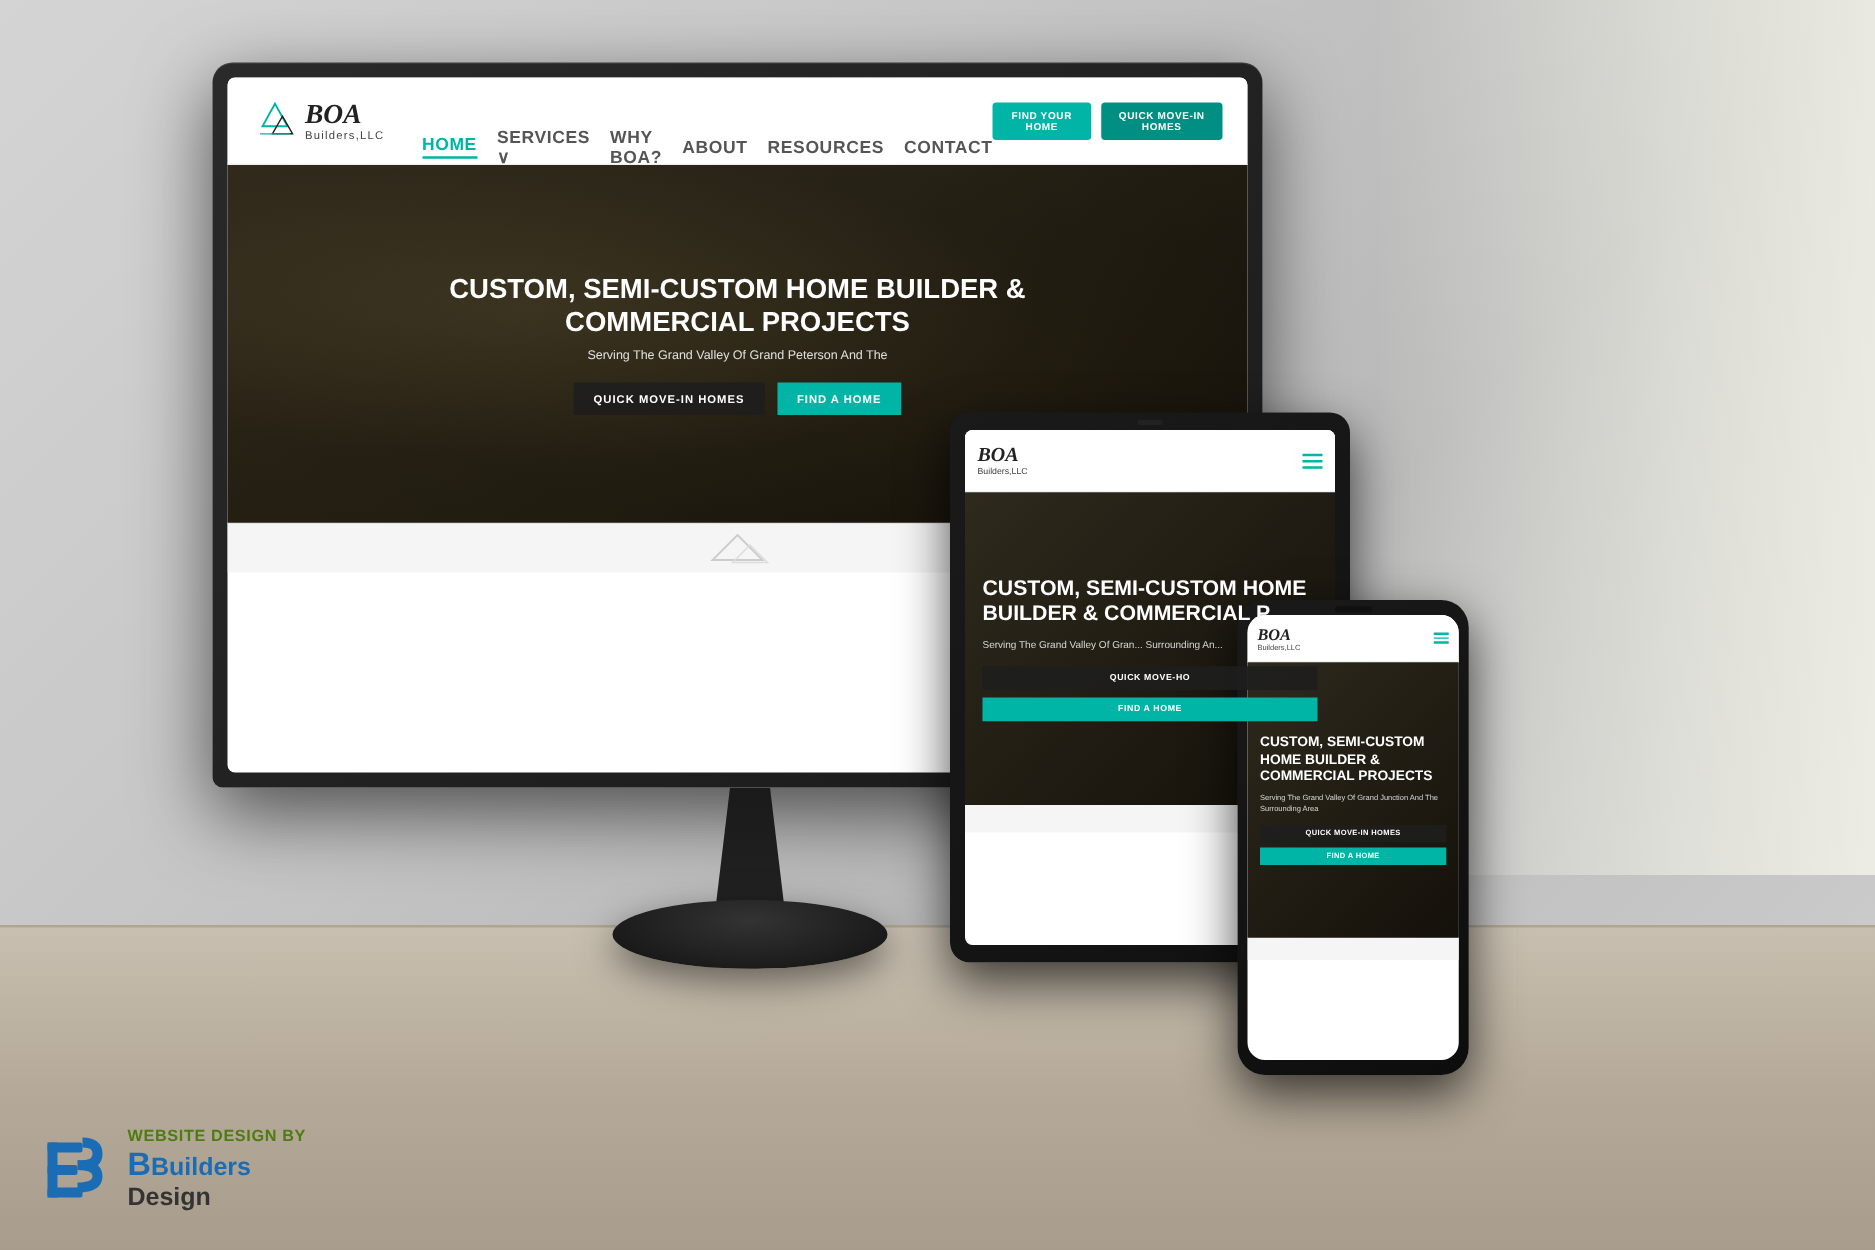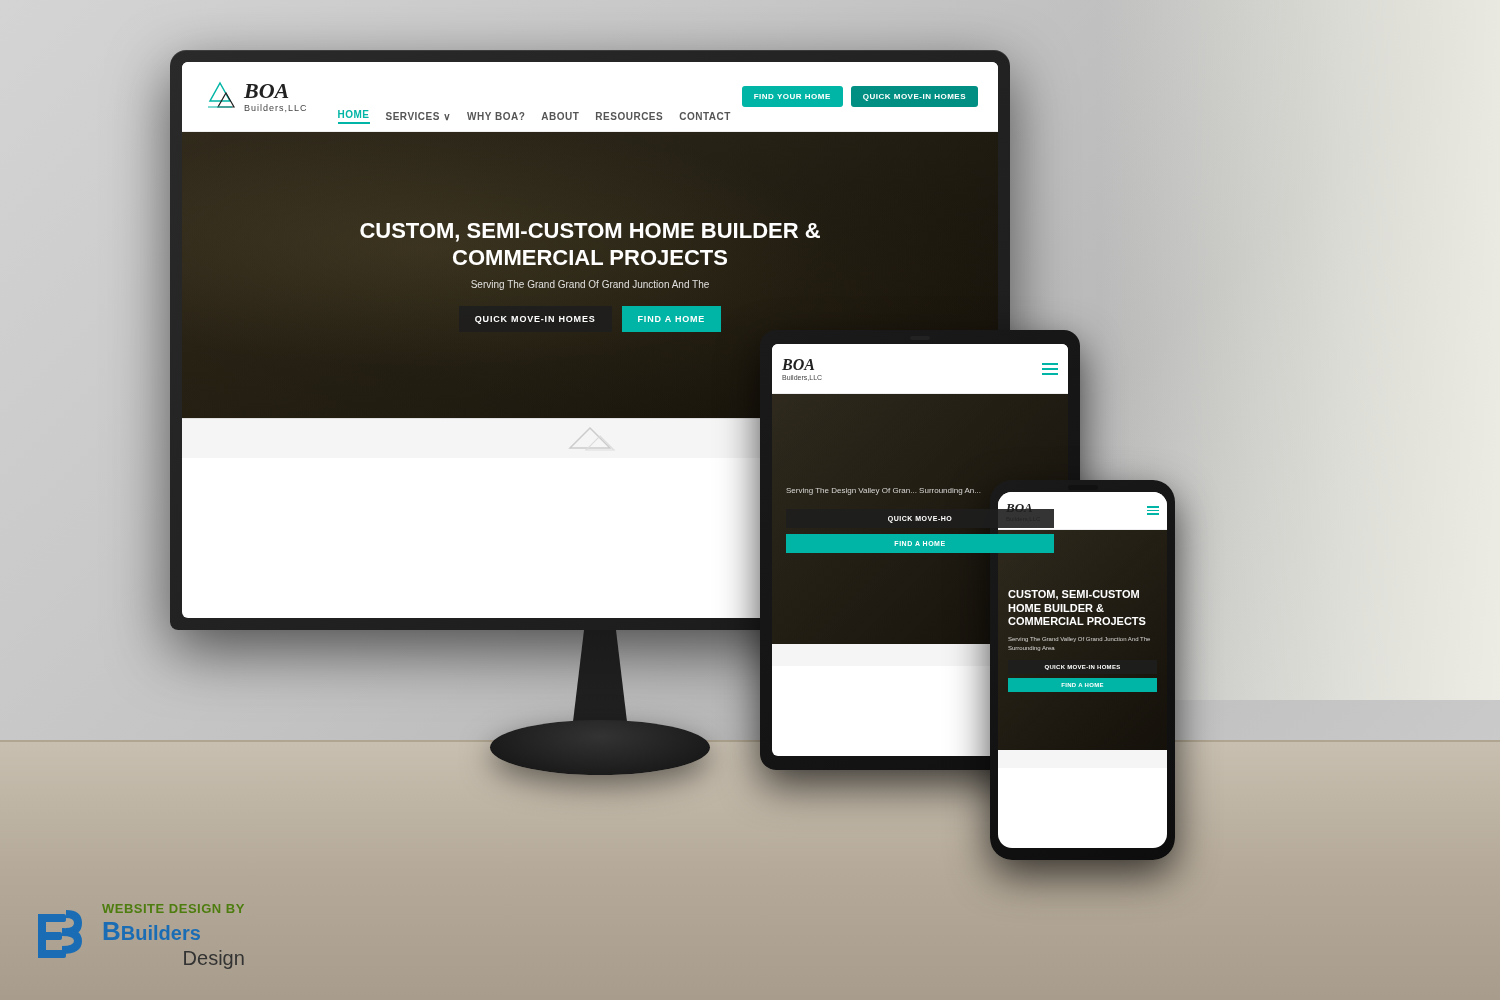--- a/index.html
+++ b/index.html
@@ -136,21 +136,21 @@
     }
 
     .nav-links {
       display: flex;
       align-items: center;
       gap: 16px;
       flex: 1;
     }
 
     .nav-link {
-      font-size: 10px;
+      font-size: 14px;
       color: #555;
       text-decoration: none;
       font-weight: 600;
       letter-spacing: 0.5px;
       text-transform: uppercase;
       margin-top: 40px;
     }
 
     .nav-link.active {
       color: #00b5a5;
@@ -604,21 +604,21 @@
           <button class="nav-btn btn-dark-teal">QUICK MOVE-IN HOMES</button>
         </div>
       </div>
 
       <div class="site-hero">
         <div class="hero-interior-bg"></div>
 
         <div style="position:absolute;inset:0;background:linear-gradient(135deg,rgba(60,50,30,0.5) 0%,rgba(40,35,20,0.6) 50%,rgba(20,15,8,0.7) 100%);"></div>
 
         <div class="hero-title">CUSTOM, SEMI-CUSTOM HOME BUILDER &amp; COMMERCIAL PROJECTS</div>
-        <div class="hero-subtitle">Serving The Grand Grand Of Grand Junction And The</div>
+        <div class="hero-subtitle">Serving The Grand Valley Of Grand Peterson And The</div>
 
         <div class="hero-buttons">
           <button class="hero-btn hero-btn-dark">QUICK MOVE-IN HOMES</button>
           <button class="hero-btn hero-btn-teal">FIND A HOME</button>
         </div>
       </div>
 
       <div class="site-footer-strip">
         <svg width="60" height="30" viewBox="0 0 60 30">
           <polygon points="30,4 50,24 10,24" fill="none" stroke="#ccc" stroke-width="1.5"></polygon>
@@ -644,21 +644,22 @@
         </div>
         <div class="hamburger-icon">
           <div class="hamburger-line"></div>
           <div class="hamburger-line"></div>
           <div class="hamburger-line"></div>
         </div>
       </div>
 
       <div class="tablet-hero">
         <div style="position:absolute;inset:0;background:linear-gradient(135deg,rgba(60,50,30,0.5) 0%,rgba(20,15,8,0.7) 100%);"></div>
-        <div class="tablet-hero-sub" style="position:relative;z-index:1;">Serving The Design Valley Of Gran...
+        <div class="tablet-hero-title" style="position:relative;z-index:1;">CUSTOM, SEMI-CUSTOM HOME BUILDER &amp; COMMERCIAL P</div>
+        <div class="tablet-hero-sub" style="position:relative;z-index:1;">Serving The Grand Valley Of Gran...
 Surrounding An...</div>
         <button class="tablet-hero-btn1" style="position:relative;z-index:1;">QUICK MOVE-HO</button>
         <button class="tablet-hero-btn2" style="position:relative;z-index:1;">FIND A HOME</button>
       </div>
 
       <div class="tablet-footer-strip"></div>
     </div>
   </div>
 </div>
 
@@ -703,15 +704,15 @@
     <rect x="8" y="44" width="28" height="8" rx="2" fill="#1a6db5"></rect>
     <path d="M36 8 Q48 8 48 17 Q48 26 36 26" fill="none" stroke="#1a6db5" stroke-width="8"></path>
     <path d="M32 26 Q48 26 48 35 Q48 44 32 44" fill="none" stroke="#1a6db5" stroke-width="8"></path>
   </svg>
 
   <div class="watermark-text-block">
     <span class="watermark-website-design">WEBSITE DESIGN BY</span>
     <div>
       <span class="watermark-bp" style="font-size:26px;font-weight:900;color:#1a6db5;">B</span><span class="watermark-bp" style="font-size:20px;font-weight:700;color:#1a6db5;">Builders</span>
     </div>
-    <span class="watermark-design" style="color:#333;font-size:20px;font-weight:400;text-align:right;">Design</span>
+    <span class="watermark-design" style="color:#333;font-size:20px;font-weight:700;">Design</span>
   </div>
 </div>
 
 </body></html>

